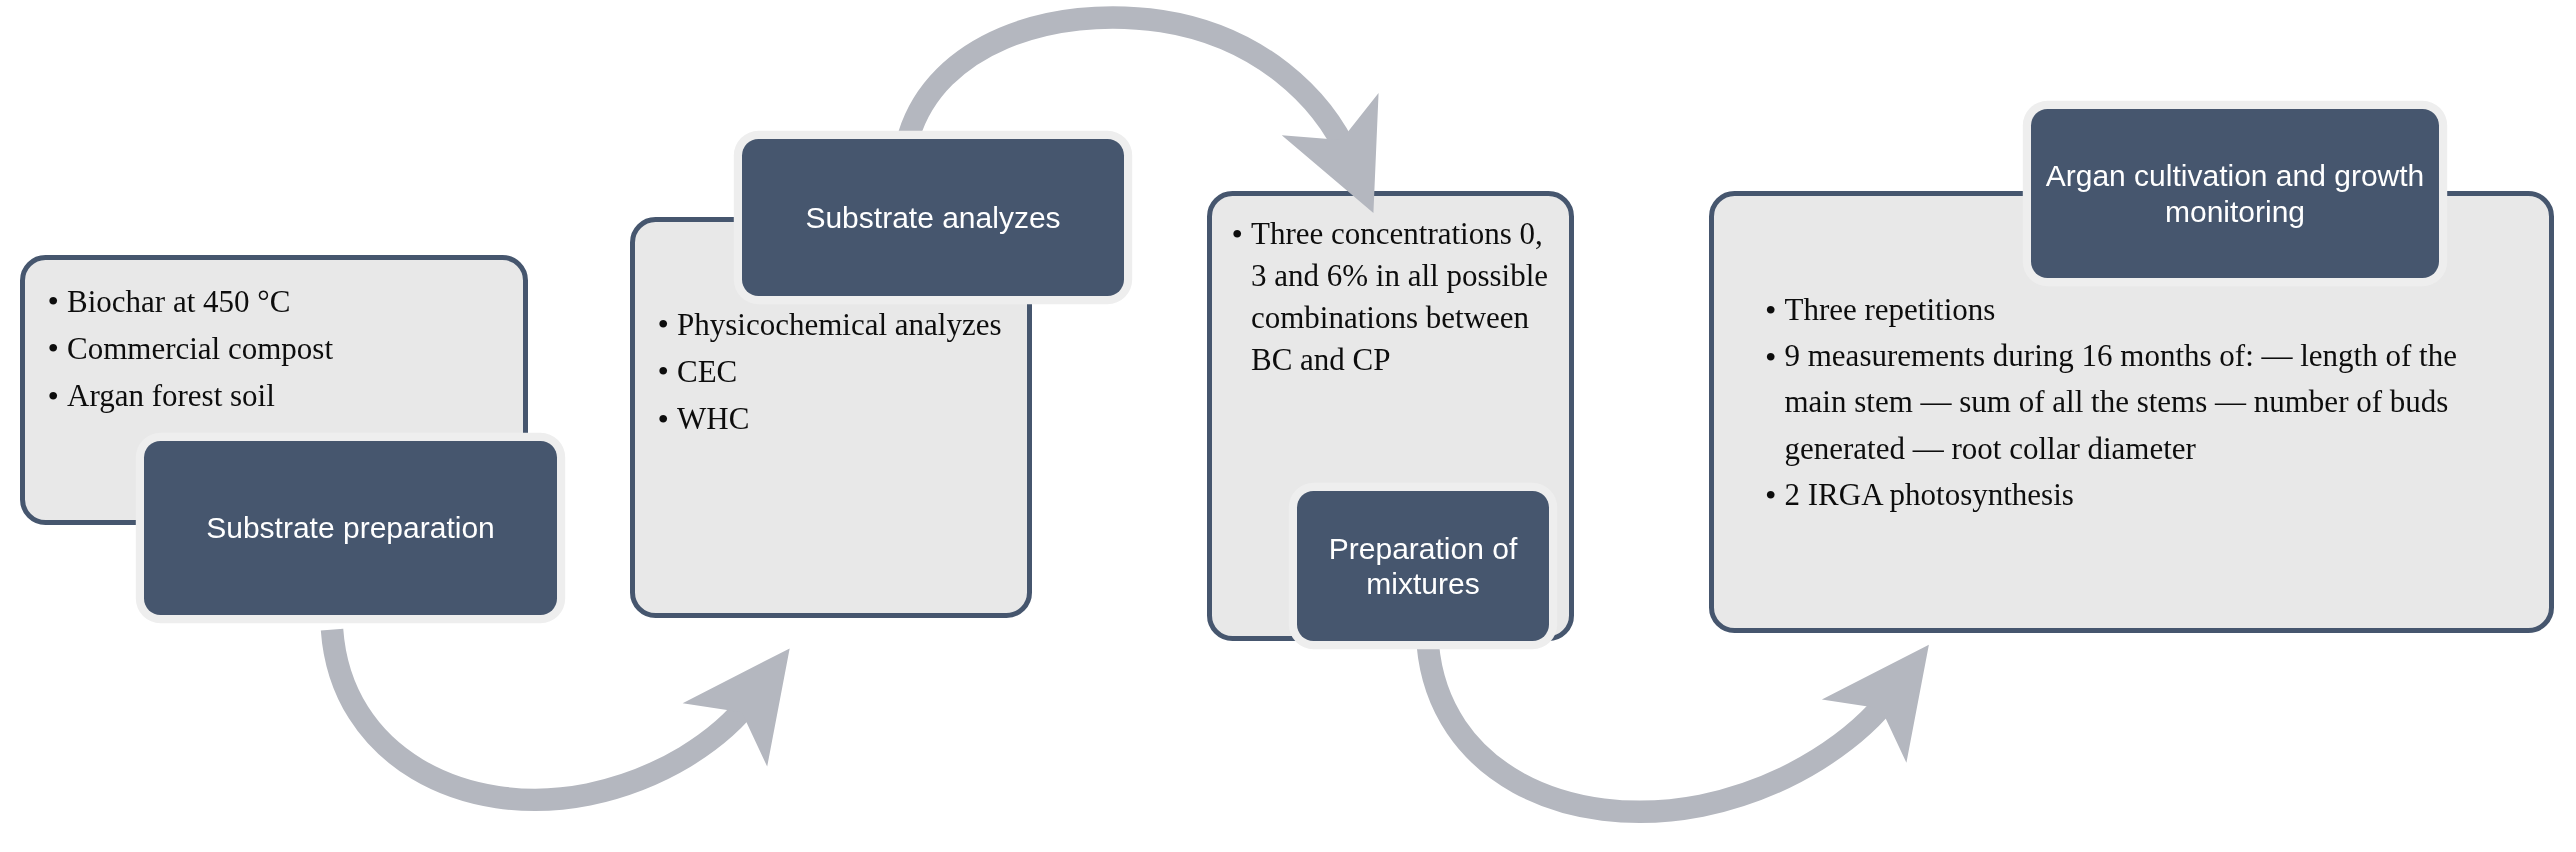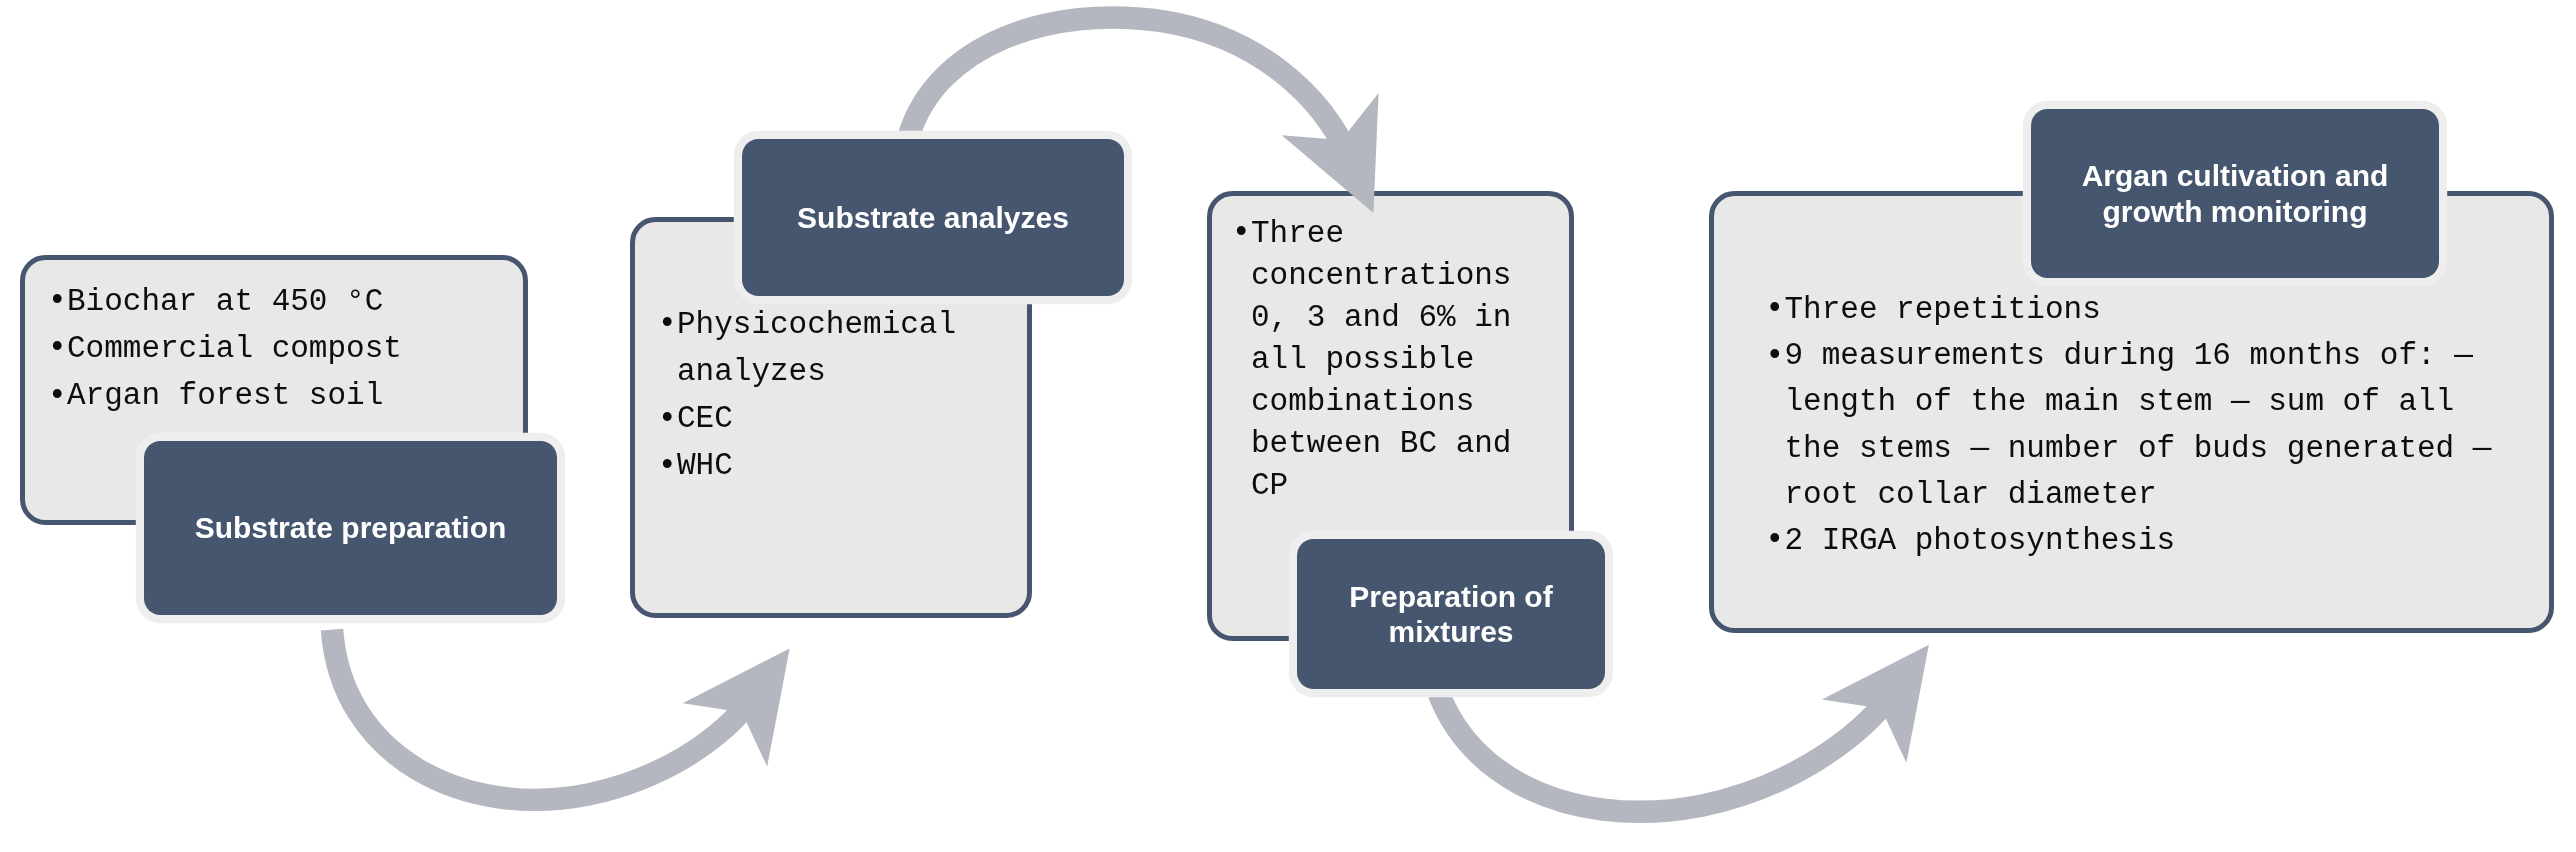--- a/index.html
+++ b/index.html
@@ -22,21 +22,21 @@
   }
   ul.bullets{
     list-style:none;
     margin:0;
     padding:0;
   }
   ul.bullets > li{
     position:relative;
     padding-left:25.5px;
     color:#0d0d0d;
-    font-family:Liberation Mono, monospace;
+    font-family:Liberation Serif, serif;
   }
   ul.bullets > li::before{
     content:"\2022";
     position:absolute;
     left:6px;
     top:-0.7px;
     font-size:1.05em;
     line-height:inherit;
   }
 
@@ -44,21 +44,21 @@
   .tab{
     position:absolute;
     background:#46566e;
     color:#ffffff;
     border-radius:16.5px;
     box-sizing:border-box;
     display:flex;
     align-items:center;
     justify-content:center;
     text-align:center;
-    font-weight:bold;
+    font-weight:normal;
     line-height:1.18;
     box-shadow:0 0 0 8.2px #eeeeee;
     z-index:6;
     padding:4.5px 10.5px;
   }
 
   
   .arrows{
     position:absolute;
     left:0; top:0;
@@ -76,21 +76,21 @@
   #panel-2 .panel-body{top:79px; padding:0 16.5px; font-size:31px; line-height:1.52;}
 
   #panel-3{left:1207px;top:191px;  width:367px;  height:450px;}
   #panel-3 .panel-body{top:16.5px; padding:0 13.5px; font-size:31px; line-height:1.36;}
 
   #panel-4{left:1709px;top:191px;  width:845px; height:442px;}
   #panel-4 .panel-body{top:91px; padding:0 45px; font-size:31px; line-height:1.49;}
 
   #tab-1{left:144px;  top:441px;  width:413px;  height:174px; font-size:30px;}
   #tab-2{left:742px;  top:139px;  width:382px;  height:157px; font-size:30px;}
-  #tab-3{left:1297px; top:491px;  width:308px;  height:150px; font-size:30px;margin-top:48px;}
+  #tab-3{left:1297px; top:491px;  width:252px;  height:150px; font-size:30px;}
   #tab-4{left:2031px; top:109px;  width:408px;  height:169px; font-size:30px;}
 
   .tab-text{display:block;}
 </style>
 </head>
 <body>
 
 <div id="stage">
 
   <svg class="arrows" viewBox="0 0 3437 1138" width="2576" height="853" xmlns="http://www.w3.org/2000/svg">

